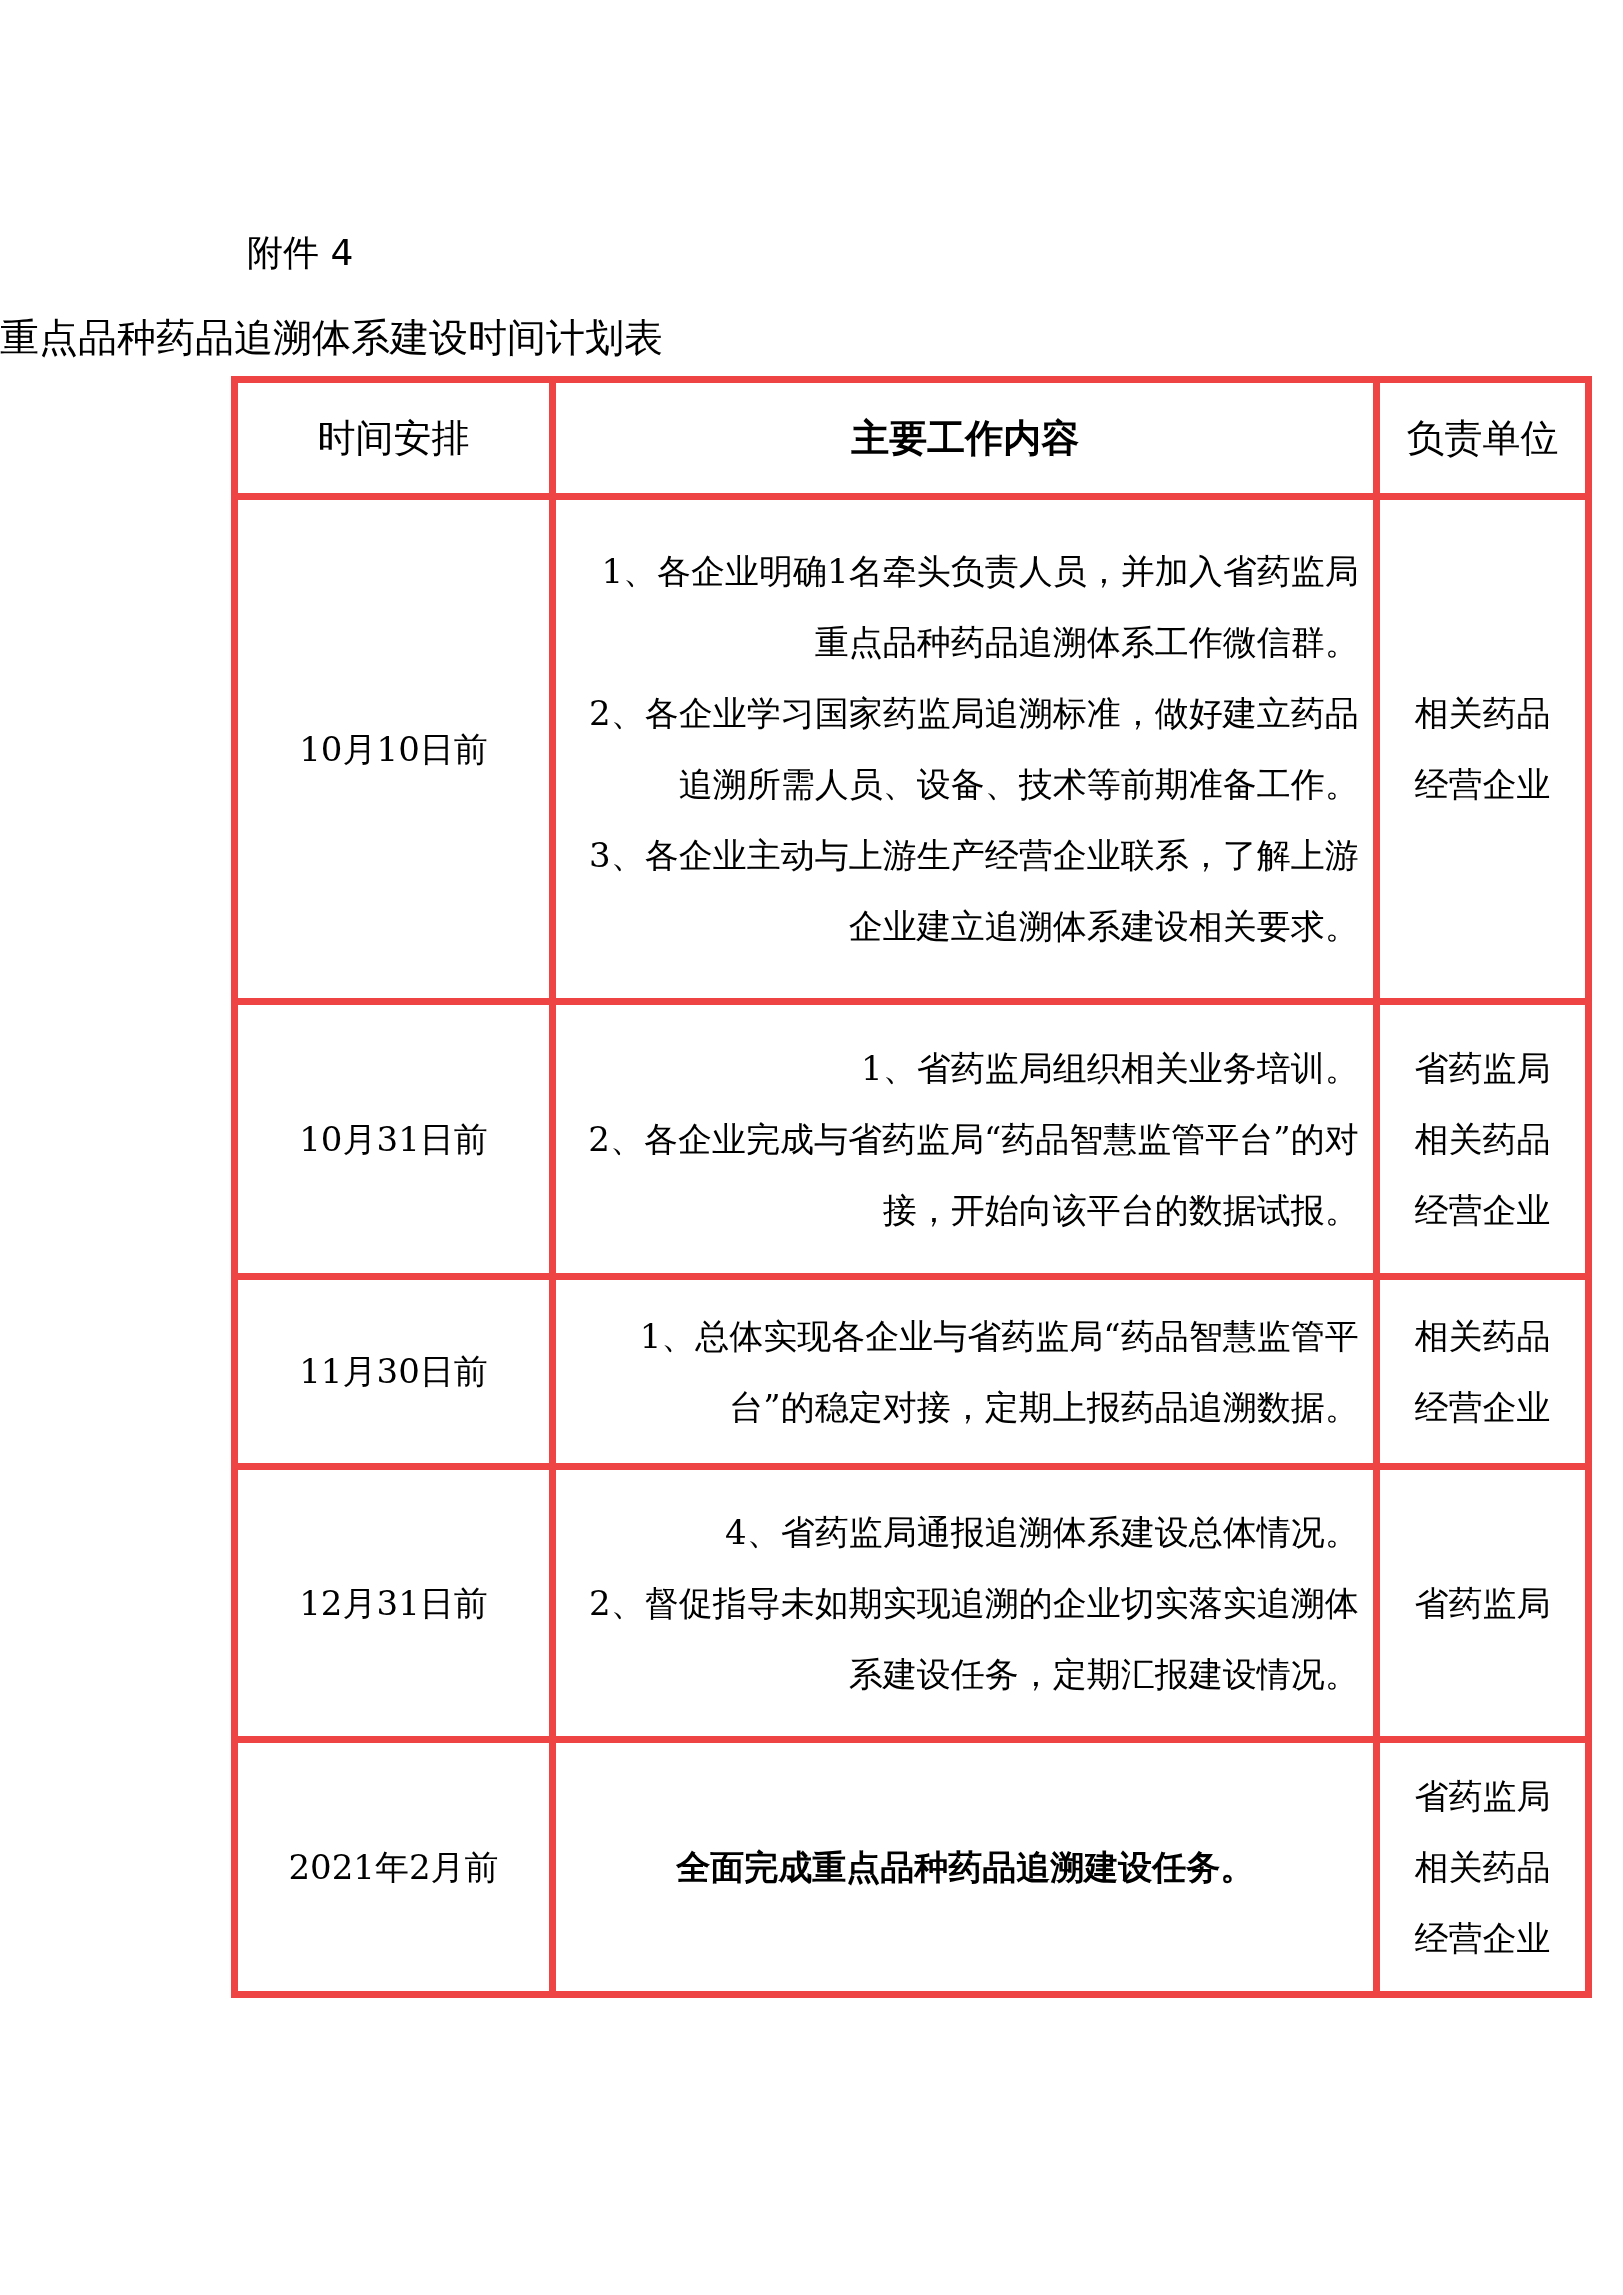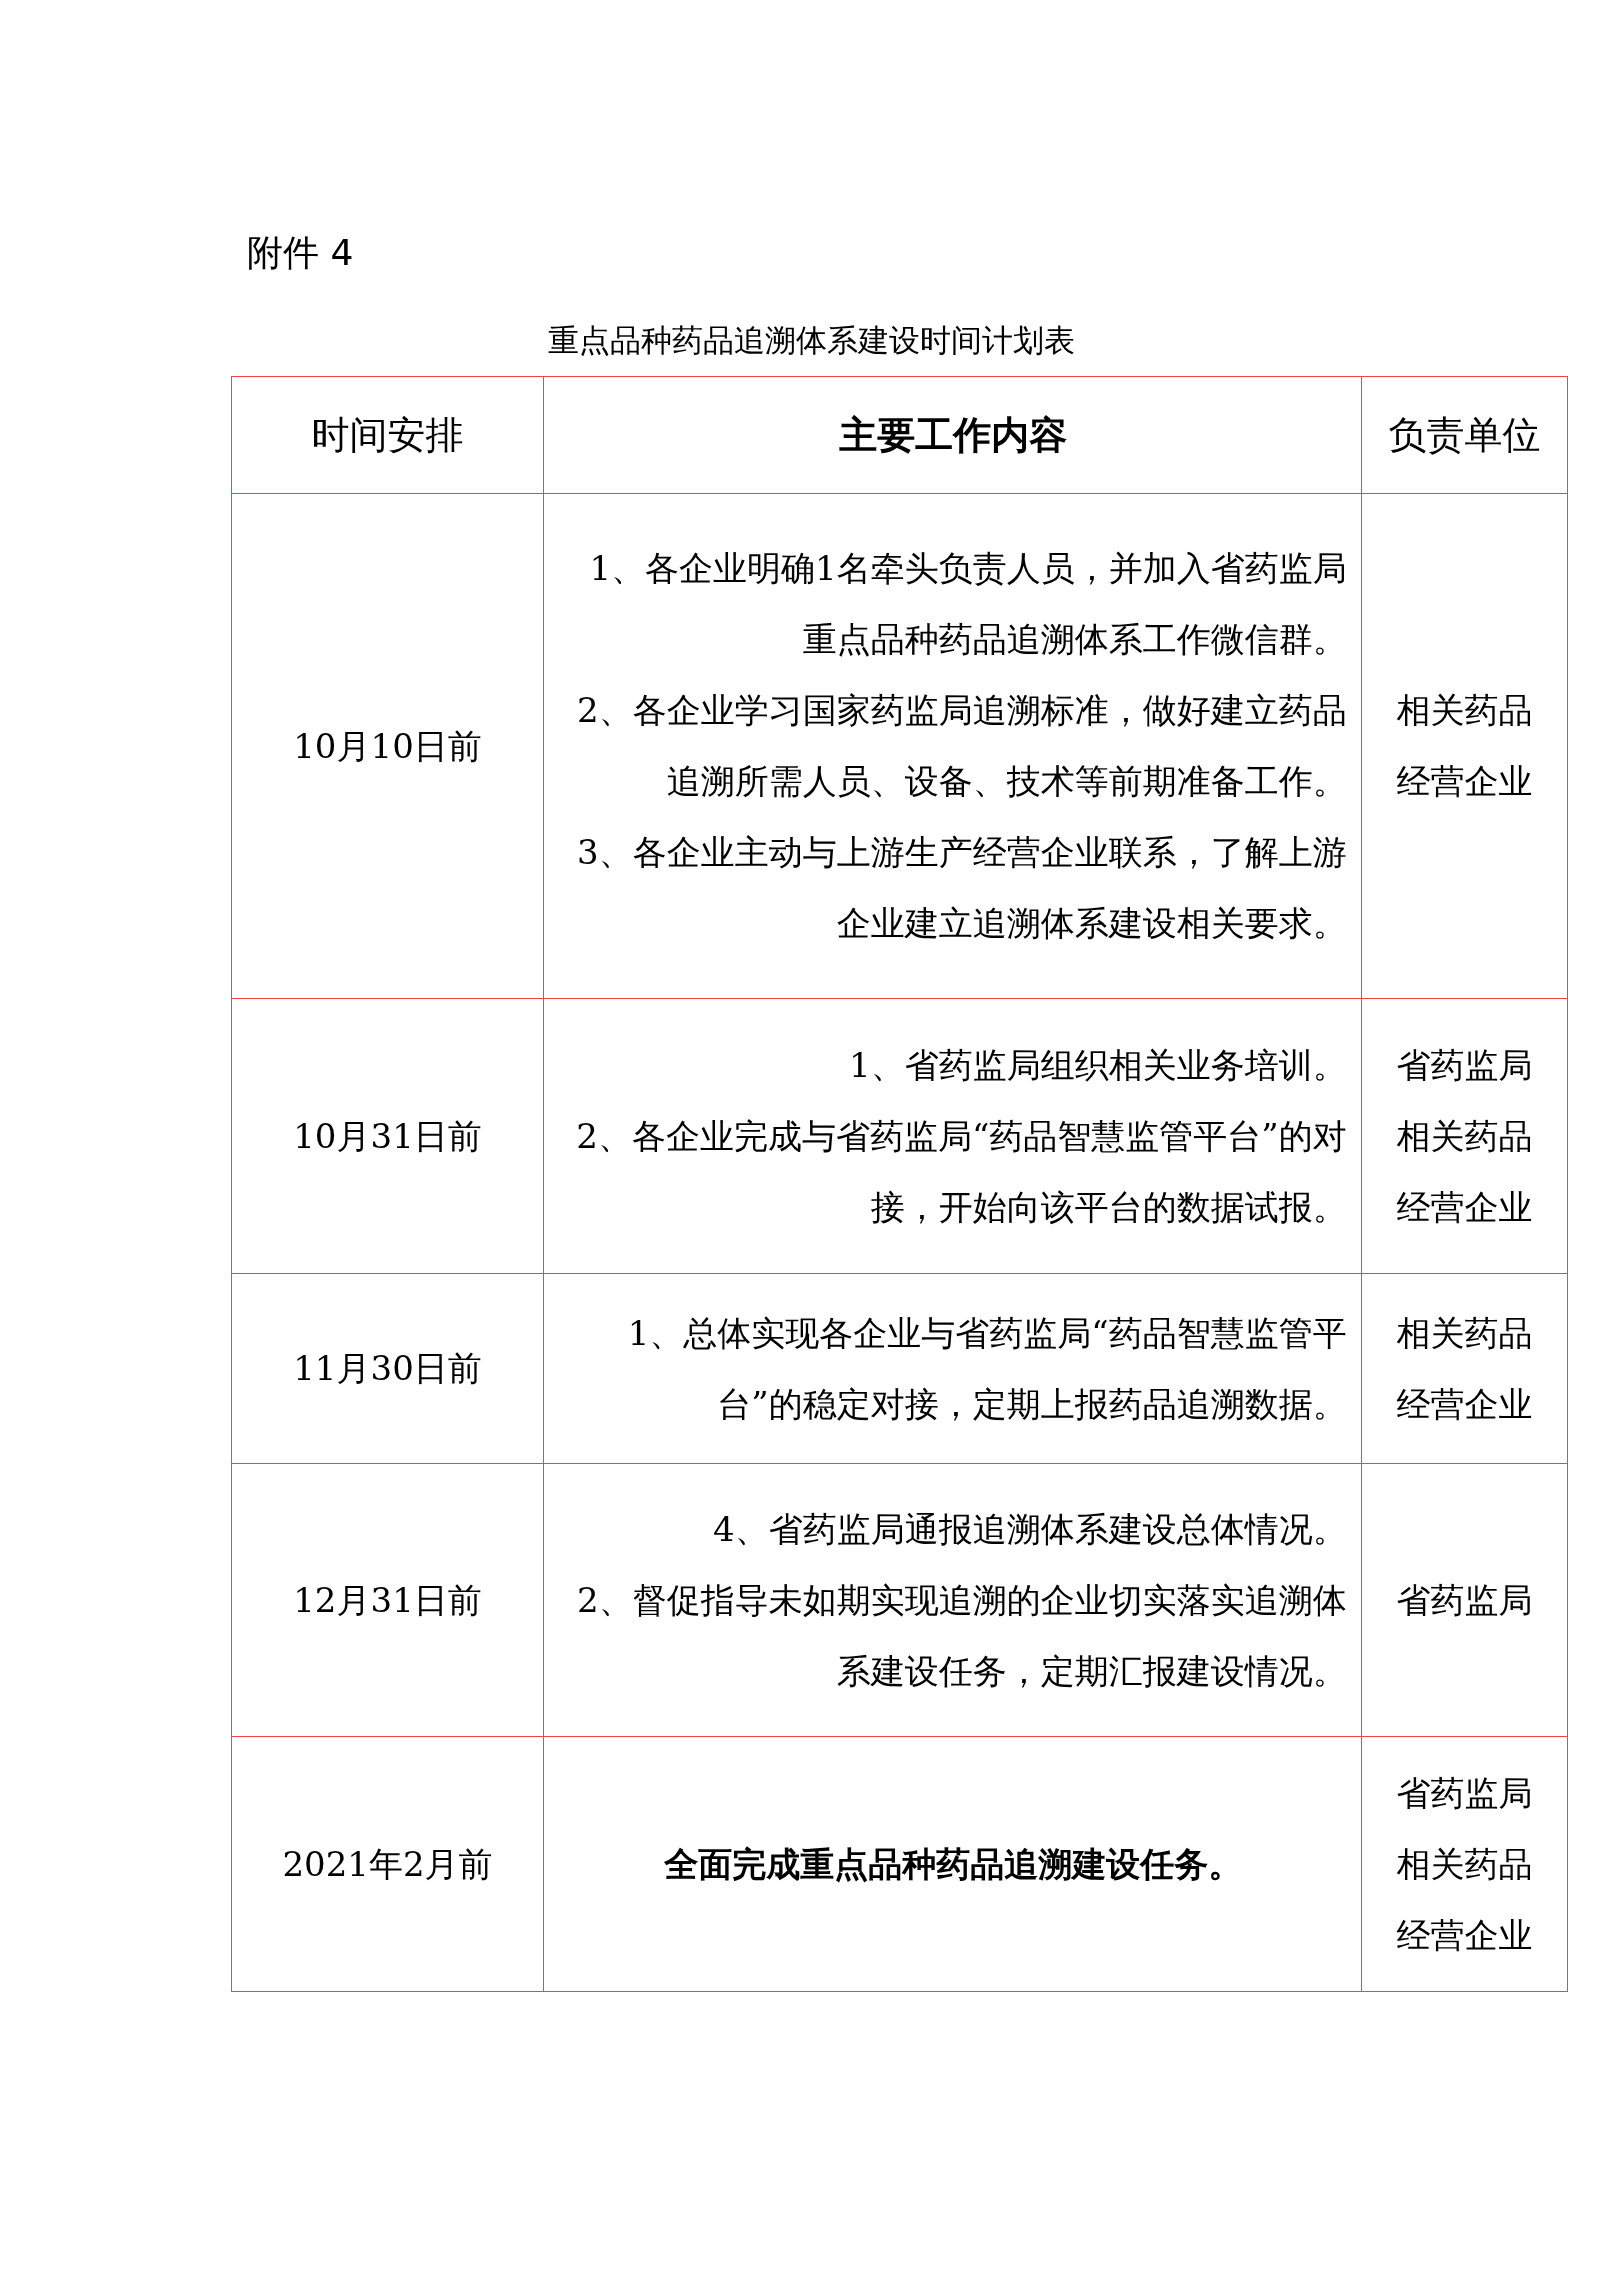--- a/index.html
+++ b/index.html
@@ -1,20 +1,20 @@
 <!DOCTYPE html>
 <html style="font-size:10.5px"><head>
 <meta charset="utf-8">
 <style>
   html, body { margin:0; padding:0; background:#ffffff; }
   body { width:1623px; height:2295px; position:relative; overflow:hidden; color:#000; }
   .attach { position:absolute; left:247px; top:223px; font-family:"DejaVu Sans", sans-serif; font-size:36px; line-height:59px; }
-  .title { position:absolute; left:0; width:1623px; top:315px; text-align:center; font-family:Liberation Sans, sans-serif; font-size:31px; line-height:52px; }
+  .title { position:absolute; left:0; width:1623px; top:315px; font-family:Liberation Mono, monospace; font-size:39px; line-height:52px; }
   table { position:absolute; left:231px; top:376px; border-collapse:collapse; table-layout:fixed; }
-  td, th { border:1px solid #ef4444; padding:0; vertical-align:middle;margin-top:12px; }
+  td, th { border:7px solid #ef4444; padding:0; vertical-align:middle;margin-top:12px; }
   th { font-family:"DejaVu Sans", sans-serif; font-weight:normal; font-size:38px; text-align:center; }
   td { font-family:"DejaVu Serif", serif; font-size:34px; line-height:71px; }
   .c1 { width:259px; text-align:center; }
   .c2 { width:787px; text-align:right; padding:0 14.4px 0 15.7px; }
   .c3 { width:205px; text-align:center; }
   .cell-center { text-align:center;font-weight:bold; }
   .line { display:block; }
 </style>
 </head>
 <body>

